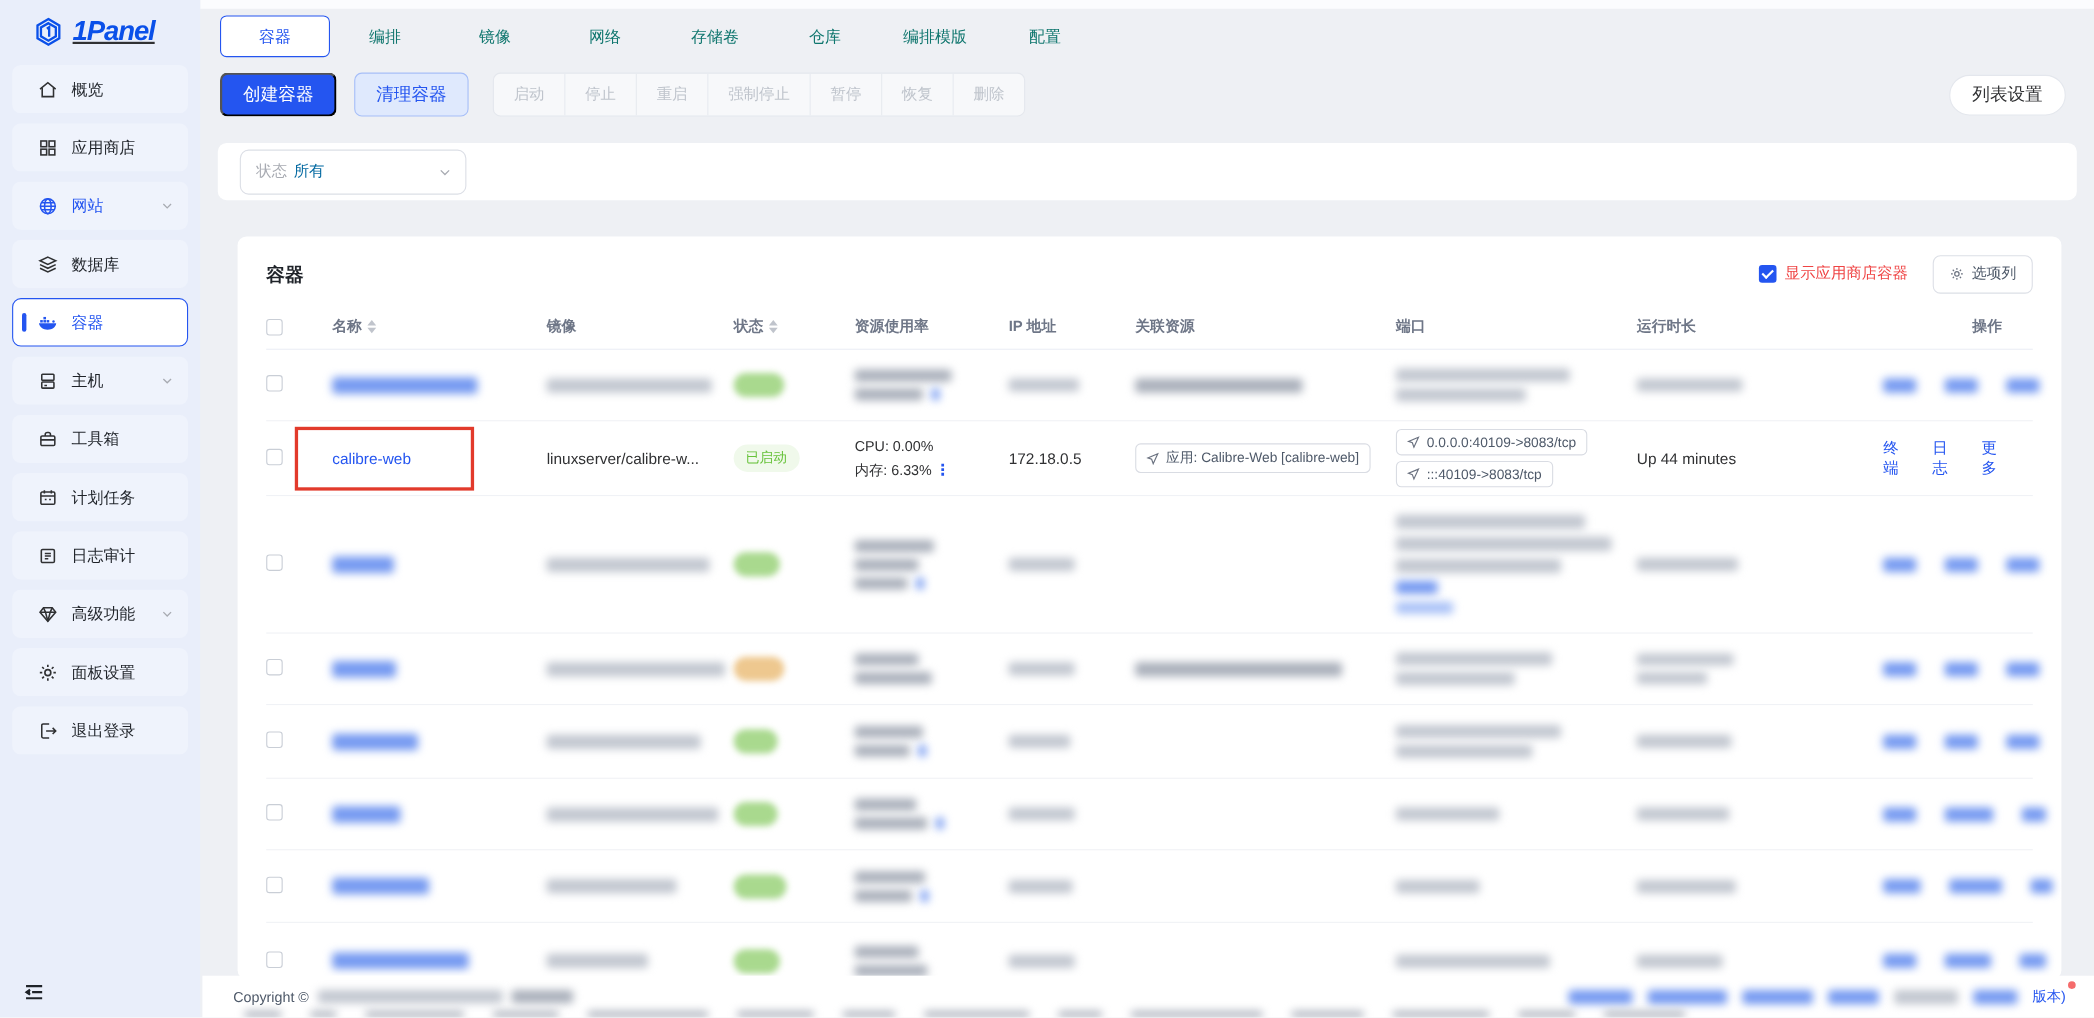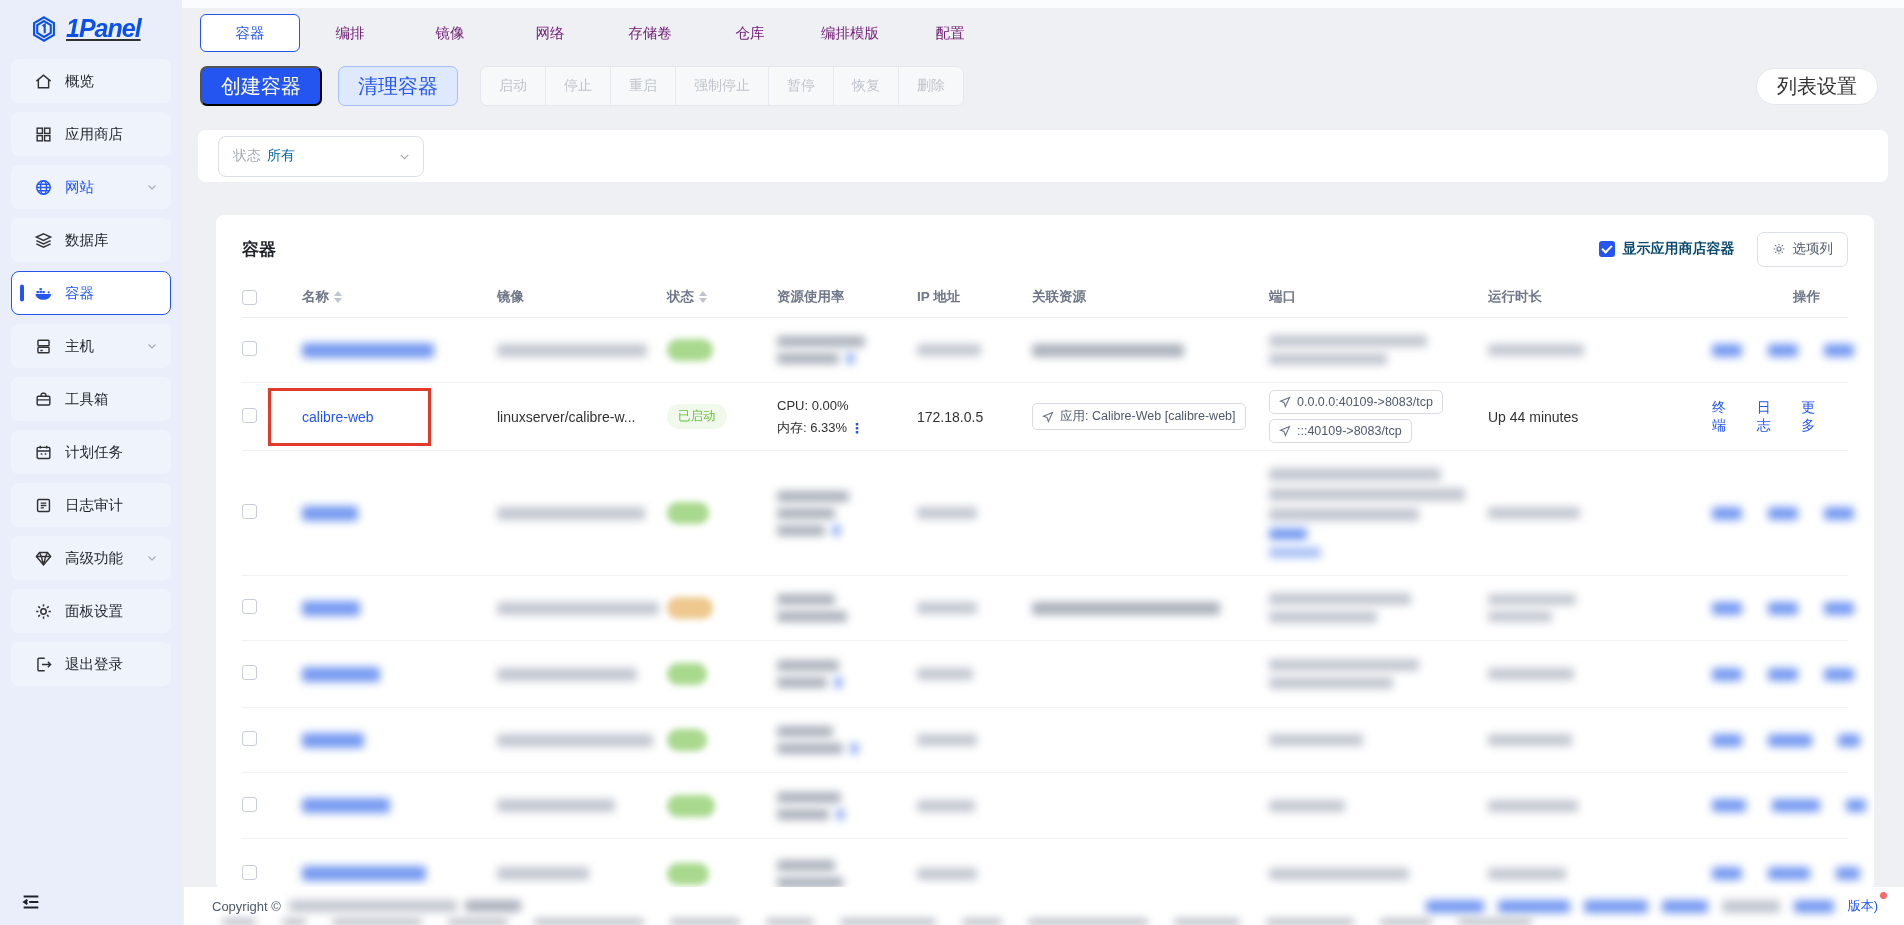--- a/index.html
+++ b/index.html
@@ -22,25 +22,25 @@
   .side-item.active .sicon, .side-item.active .slabel { color:#2455f0; }
   .active-bar { position:absolute; left:8px; top:50%; transform:translateY(-50%); width:4px; height:17px; border-radius:2px; background:#2455f0; }
   .side-collapse { position:absolute; left:0; bottom:0; width:182px; height:46px; display:flex; align-items:center; padding-left:20px; color:#1f2329; cursor:pointer; }
   .side-collapse svg { width:22px; height:22px; }
 
   
   .main { position:absolute; left:182px; top:0; width:1722px; height:925px; }
   .topstrip { height:8px; background:#fbfcfe; }
 
   .tabs { display:flex; align-items:center; height:50px; padding-left:18px; }
-  .tab { width:100px; height:38px; display:flex; align-items:center; justify-content:center; font-size:14.5px; color:#701a75; cursor:pointer; border-radius:6px; border:1.5px solid transparent; }
+  .tab { width:100px; height:38px; display:flex; align-items:center; justify-content:center; font-size:14.5px; color:#0f766e; cursor:pointer; border-radius:6px; border:1.5px solid transparent; }
   .tab.active { background:#fff; border-color:#2455f0; color:#2455f0; }
 
   .toolbar { display:flex; align-items:center; height:56px; padding:0 26px 0 18px; }
-  .btn { height:40px; display:inline-flex; align-items:center; justify-content:center; border-radius:7px; font-size:20px; cursor:pointer; }
+  .btn { height:40px; display:inline-flex; align-items:center; justify-content:center; border-radius:7px; font-size:16px; cursor:pointer; }
   .btn-primary { background:#2455f0; color:#fff; padding:0 19px; margin-right:16px; }
   .btn-plain { background:#dfe9fd; color:#2455f0; border:1px solid #a6bef8; padding:0 19px; margin-right:22px; }
   .btn-group { display:flex; border:1px solid #e4e7ed; border-radius:7px; overflow:hidden; background:#f7f8fa; }
   .btn-dis { height:38px; padding:0 18px; display:flex; align-items:center; color:#bfc4cc; font-size:14px; border-right:1px solid #e7eaef; cursor:not-allowed; }
   .btn-dis:last-child { border-right:none; }
   .toolbar-right { margin-left:auto; display:flex; align-items:center; gap:14px; }
   .btn-pill { background:#fff; border:1px solid #e4e7ed; border-radius:19px; height:37px; padding:0 20px; color:#303133; }
   .search-box { position:relative; width:206px; height:40px; }
   .search-box input { width:100%; height:100%; border:1px solid #e4e7ed; border-radius:20px; background:#fff; padding:0 38px 0 18px; font-size:14px; color:#303133; outline:none; font-family:inherit; }
   .search-box input::placeholder { color:#a8abb2; }
@@ -53,21 +53,21 @@
   .status-select .chev { margin-left:auto; width:13px; height:13px; color:#a8abb2; }
 
   
   .card { background:#fff; border-radius:8px; margin:33px 30px 0 34px; height:675px; overflow:hidden; padding:0 26px; }
   .card-head { display:flex; align-items:center; height:62px; padding-top:6px; }
   .card-title { font-size:17px; font-weight:bold; color:#1f2329; }
   .card-head-right { margin-left:auto; display:flex; align-items:center; gap:22px; }
   .store-check { display:flex; align-items:center; gap:8px; cursor:pointer; }
   .checkbox-on { width:16px; height:16px; border-radius:3px; background:#2455f0; position:relative; }
   .checkbox-on::after { content:""; position:absolute; left:5px; top:2px; width:4px; height:8px; border:solid #fff; border-width:0 2px 2px 0; transform:rotate(45deg); }
-  .store-label { color:#0c4a6e; font-size:14px; font-weight:bold; }
+  .store-label { color:#ef4444; font-size:14px; font-weight:normal; }
   .btn-cols { background:#fff; border:1px solid #dcdfe6; border-radius:7px; height:35px; padding:0 14px; display:flex; align-items:center; gap:7px; color:#4e5969; font-size:13.5px; cursor:pointer; }
   .btn-cols svg { width:14px; height:14px; color:#6b7280; }
 
   .grid-row { display:grid; grid-template-columns:60px 195px 170px 110px 140px 115px 237px 219px 224px 1fr; align-items:center; }
   .thead { height:41px; border-bottom:1px solid #ebeef5; color:#6e7687; font-size:13.5px; font-weight:bold; }
   .th { display:flex; align-items:center; gap:5px; }
   .th.last { justify-content:flex-end; padding-right:28px; }
   .sorter { display:inline-flex; flex-direction:column; gap:2px; }
   .sorter i { width:0; height:0; border-left:4px solid transparent; border-right:4px solid transparent; }
   .sorter .up { border-bottom:5px solid #c0c4cc; }

